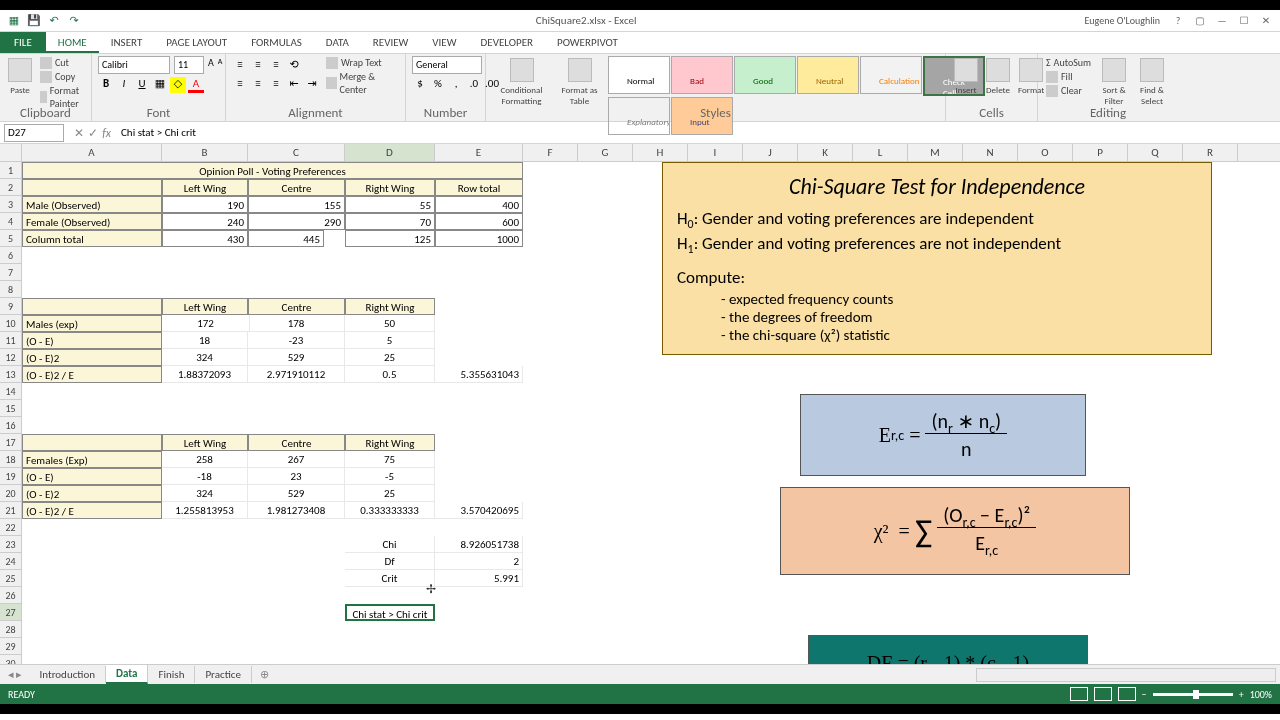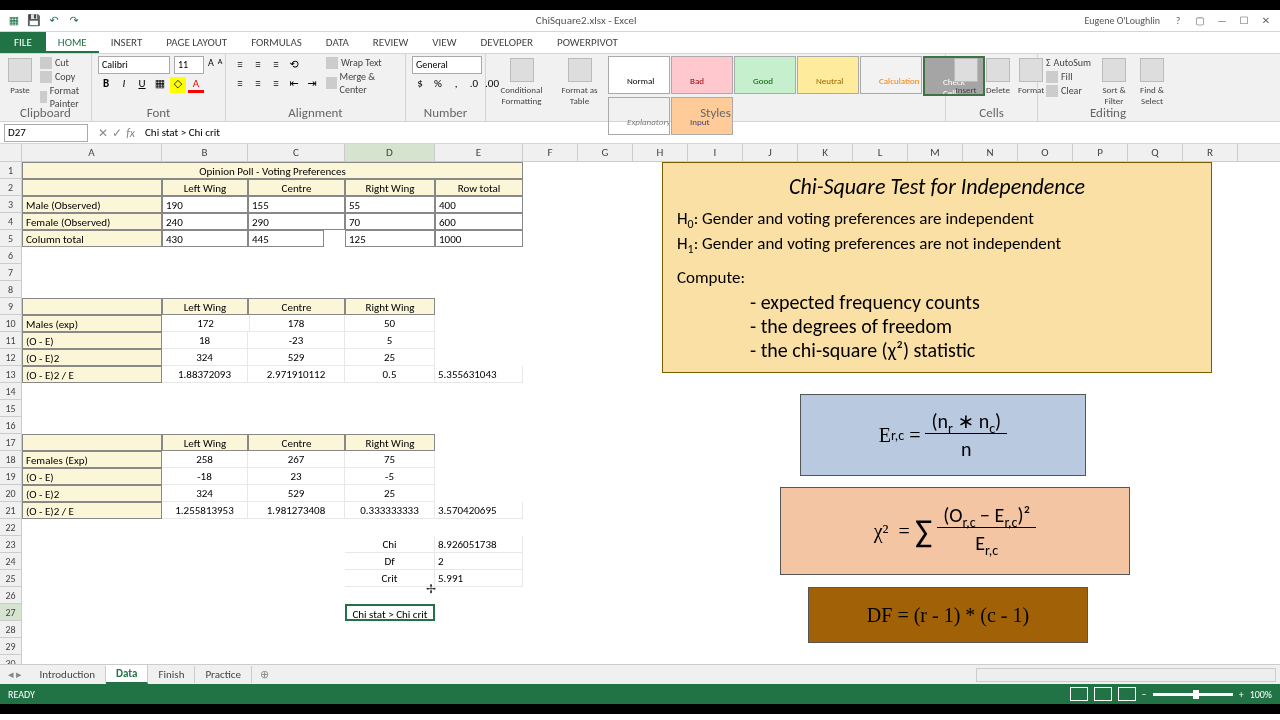--- a/index.html
+++ b/index.html
@@ -30,50 +30,50 @@
 .rb-item .sico { width: 12px; height: 12px; background: #ccc; }
 .font-box { display: flex; gap: 4px; }
 .font-name { border: 1px solid #aaa; background: #fff; width: 72px; height: 18px; padding: 1px 3px; font-size: 10px; }
 .font-size { border: 1px solid #aaa; background: #fff; width: 30px; height: 18px; padding: 1px 3px; font-size: 10px; }
 .btn-row { display: flex; gap: 2px; margin-top: 2px; }
 .btn-row span { width: 16px; height: 16px; text-align: center; font-size: 11px; }
 .style-grid { display: grid; grid-template-columns: repeat(6, 62px); gap: 1px; }
 .style-cell { border: 1px solid #aaa; height: 18px; font-size: 9px; padding: 18px; overflow: hidden; }
 
 .formula-bar { display: flex; height: 22px; border-bottom: 1px solid #d4d4d4; align-items: center; background: #fff; }
-.name-box { border: 1px solid #aaa; width: 84px; height: 18px; margin: 0 4px; padding: 1px 3px; font-size: 11px; }
+.name-box { border: 1px solid #aaa; width: 60px; height: 18px; margin: 0 4px; padding: 1px 3px; font-size: 11px; }
 .fb-icons { display: flex; gap: 4px; padding: 0 6px; color: #888; font-size: 12px; }
 .fb-input { flex: 1; border: none; height: 18px; padding: 1px 4px; font-size: 11px; }
 
 .sheet-area { position: relative; height: 520px; overflow: hidden; }
 .col-headers { display: flex; height: 18px; background: #f0f0f0; border-bottom: 1px solid #ccc; }
 .corner { width: 22px; border-right: 1px solid #ccc; background: #f0f0f0; }
 .col-h { border-right: 1px solid #ccc; text-align: center; font-size: 11px; color: #444; line-height: 18px; }
 .col-h.sel { background: #d5e3cf; }
 .grid-body { display: flex; height: 502px; }
 .row-headers { width: 22px; background: #f0f0f0; }
 .row-h { height: 17px; border-bottom: 1px solid #ccc; border-right: 1px solid #ccc; text-align: center; font-size: 10px; color: #444; line-height: 17px; }
 .row-h.sel { background: #d5e3cf; }
 .cells { flex: 1; position: relative; background: #fff; }
 .cell { position: absolute; height: 17px; border-right: 1px solid #e8e8e8; border-bottom: 1px solid #e8e8e8; padding: 0 3px; font-size: 11px; line-height: 17px; overflow: hidden; white-space: nowrap; }
 .cell.hdr { background: #fcf6d9; border: 1px solid #888; font-weight: normal; }
 .cell.hdr-c { background: #fcf6d9; border: 1px solid #888; text-align: center; }
-.cell.num { }
+.cell.num { text-align: right; }
 .cell.ctr { text-align: center; }
 .cell.merged { text-align: center; font-weight: bold; }
 .cell.active { border: 2px solid #217346; background: #fff; text-align: center; }
 
 .info-box { position: absolute; background: #fae0a5; border: 1.5px solid #7a5c00; padding: 10px 14px; font-family: 'Times New Roman', serif; }
 .info-title { font-style: italic; font-size: 22px; text-align: center; margin-bottom: 8px; }
 .info-line { font-size: 17px; margin: 2px 0; }
-.info-sub { font-size: 20px; margin-left: 73px; }
+.info-sub { font-size: 15px; margin-left: 44px; }
 .formula-box { position: absolute; border: 1.5px solid #555; padding: 10px 18px; font-family: 'Times New Roman', serif; font-size: 20px; display: flex; align-items: center; justify-content: center; }
 .fb-blue { background: #b8c9e0; }
 .fb-orange { background: #f4c5a3; }
-.fb-green { background: #a16207; }
+.fb-green { background: #0f766e; margin-top: 48px; }
 sub { font-size: 0.7em; }
 
 .sheet-tabs { display: flex; height: 20px; background: #f0f0f0; border-top: 1px solid #ccc; align-items: center; font-size: 11px; }
 .st-nav { padding: 0 8px; color: #888; }
 .st-tab { padding: 2px 10px; border-right: 1px solid #ccc; color: #444; }
 .st-tab.active { background: #fff; border-bottom: 2px solid #217346; color: #217346; font-weight: bold; }
 .st-add { padding: 0 8px; color: #888; }
 
 .status-bar { background: #217346; color: #fff; height: 20px; display: flex; align-items: center; padding: 0 8px; font-size: 10px; }
 .status-right { margin-left: auto; display: flex; gap: 6px; align-items: center; }

